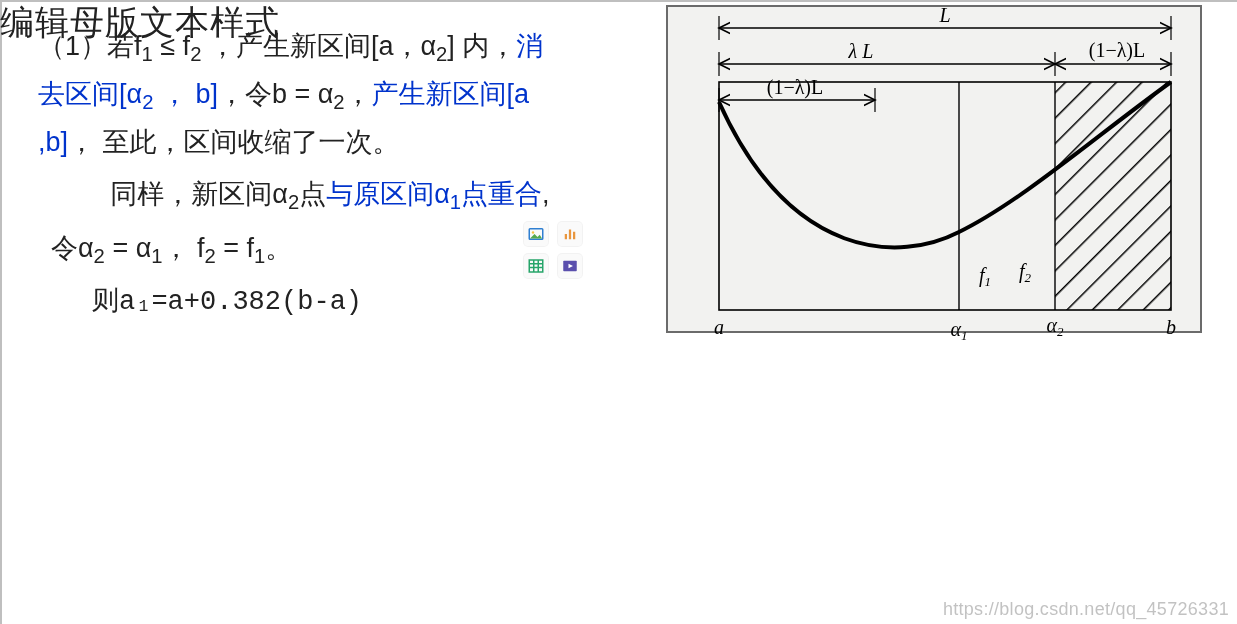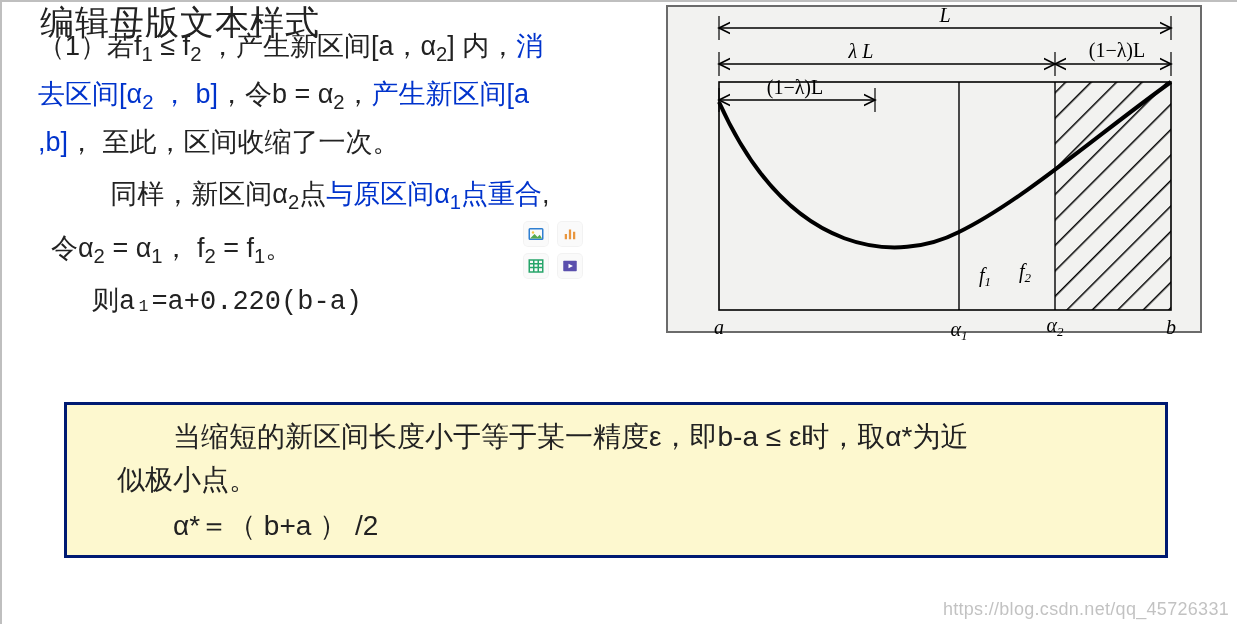--- a/index.html
+++ b/index.html
@@ -21,21 +21,20 @@
     border-top: 2px solid #bfbfbf;
     border-left: 2px solid #bfbfbf;
   }
   .title {
     position: absolute;
     top: -2px;
     left: -2px;
     font-size: 34px;
     font-weight: 400;
     letter-spacing: 1px;
-    padding-left: 40px;
   }
   .body-text {
     position: absolute;
     top: 22px;
     left: 36px;
     width: 530px;
     font-size: 27px;
     line-height: 1.65;
   }
   .body-text .blue { color: #0033cc; }
@@ -109,21 +108,21 @@
     <span>（1）若f</span><sub>1</sub><span> ≤ f</span><sub>2</sub><span> ，产生新区间[a，α</span><sub>2</sub><span>] 内，</span><span class="blue">消去区间</span><span class="blue">[α</span><sub class="blue">2</sub><span class="blue"> ， b]</span><span>，令b = α</span><sub>2</sub><span>，</span><span class="blue">产生新区间[a ,b]</span><span>， 至此，区间收缩了一次。</span>
 
     <span class="indent1">
       <span>同样，新区间α</span><sub>2</sub><span>点</span><span class="blue">与原区间α</span><sub class="blue">1</sub><span class="blue">点重合</span>,
     </span>
 
     <span class="indent2">
       <span>令α</span><sub>2</sub><span> =  α</span><sub>1</sub><span>，  f</span><sub>2</sub><span> =  f</span><sub>1</sub><span>。</span>
     </span>
 
-    <span class="indent3">则a₁=a+0.220(b-a)</span>
+    <span class="indent3">则a₁=a+0.382(b-a)</span>
   </div>
 
   <div class="icon-cluster">
     <div class="row">
       <div class="ico">
         <svg viewBox="0 0 24 24">
             <rect x="3" y="5" width="18" height="14" rx="1" fill="none" stroke="#2f7fd1" stroke-width="2"></rect>
             <circle cx="8" cy="10" r="1.6" fill="#f5c242"></circle>
             <path d="M4 18 L10 12 L14 16 L17 13 L20 18 Z" fill="#55a84f"></path>
           </svg>
@@ -202,22 +201,15 @@
       <text x="318" y="280"><tspan>f</tspan><tspan dy="4" font-size="13">1</tspan></text>
       <text x="358" y="280"><tspan dy="-4">f</tspan><tspan dy="4" font-size="13">2</tspan></text>
 
       <text x="58" y="332" text-anchor="middle">a</text>
       <text x="298" y="334" text-anchor="middle"><tspan>α</tspan><tspan dy="4" font-size="13">1</tspan></text>
       <text x="394" y="334" text-anchor="middle"><tspan dy="-4">α</tspan><tspan dy="4" font-size="13">2</tspan></text>
       <text x="510" y="332" text-anchor="middle">b</text>
     </g>
   </svg>
 
-  <div class="note-box">
-    <div class="line1">
-      <span>当缩短的新区间长度小于等于某一精度ε，即b-a ≤ ε时，取α*为近</span>
-    </div>
-    <div>似极小点。</div>
-    <div class="line2">α*＝（ b+a ） /2</div>
-  </div>
 
   <div class="watermark">https://blog.csdn.net/qq_45726331</div>
 </div>
 
 </body></html>

